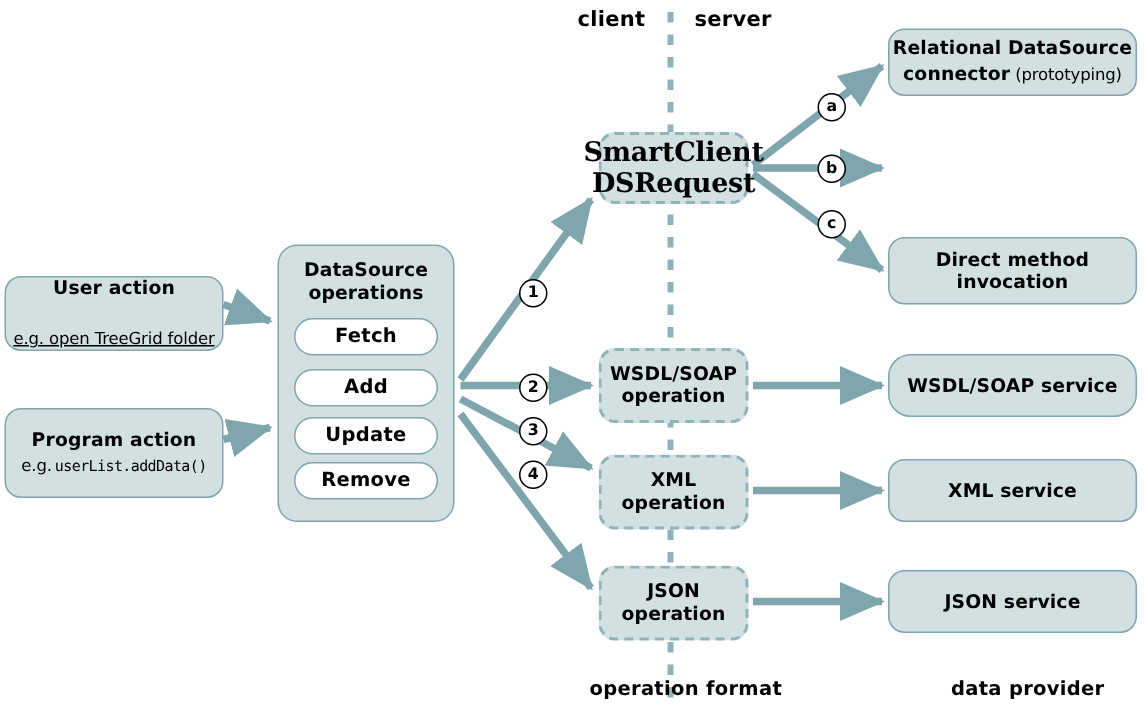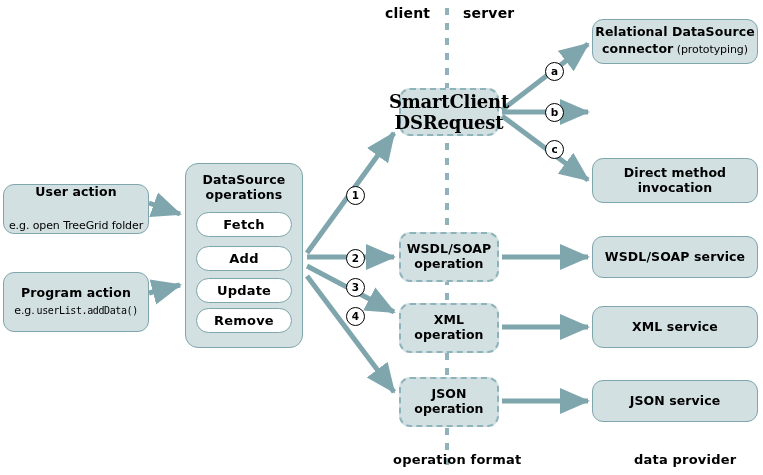--- a/index.html
+++ b/index.html
@@ -89,21 +89,21 @@
       <path d="M502,327 L588,327"></path>
       <path d="M502,401 L588,401"></path>
     </g>
   </svg>
 
   <div class="hdr" style="left:385px;top:5px;">client</div>
   <div class="hdr" style="left:463px;top:5px;">server</div>
 
   <div class="node filled" style="left:3px;top:184px;width:146px;height:50px;">
     <div class="ttl">User action</div>
-    <div class="sub" style="margin-top:20px;">e.g. open TreeGrid folder</div>
+    <div class="sub" style="margin-top:20px;text-decoration:underline;">e.g. open TreeGrid folder</div>
   </div>
 
   <div class="node filled" style="left:3px;top:272px;width:146px;height:60px;">
     <div class="ttl">Program action</div>
     <div style="margin-top:4px;display:flex;align-items:baseline;gap:2px;">
       <span class="sub">e.g.</span>
       <span class="mono">userList.addData()</span>
     </div>
   </div>
 
@@ -143,21 +143,21 @@
       <span class="ttl">connector</span><span class="sub light"> (prototyping)</span>
     </div>
   </div>
 
 
   <div class="node filled" style="left:592px;top:158px;width:166px;height:45px;">
     <div class="ttl">Direct method</div>
     <div class="ttl">invocation</div>
   </div>
 
-  <div class="node filled" style="left:592px;top:236px;width:166px;height:42px;">
+  <div class="node filled" style="left:592px;top:236px;width:166px;height:42px;border-radius:15px;">
     <div class="ttl">WSDL/SOAP service</div>
   </div>
 
   <div class="node filled" style="left:592px;top:306px;width:166px;height:42px;text-align:center;">
     <div class="ttl">XML service</div>
   </div>
 
   <div class="node filled" style="left:592px;top:380px;width:166px;height:42px;">
     <div class="ttl">JSON service</div>
   </div>

